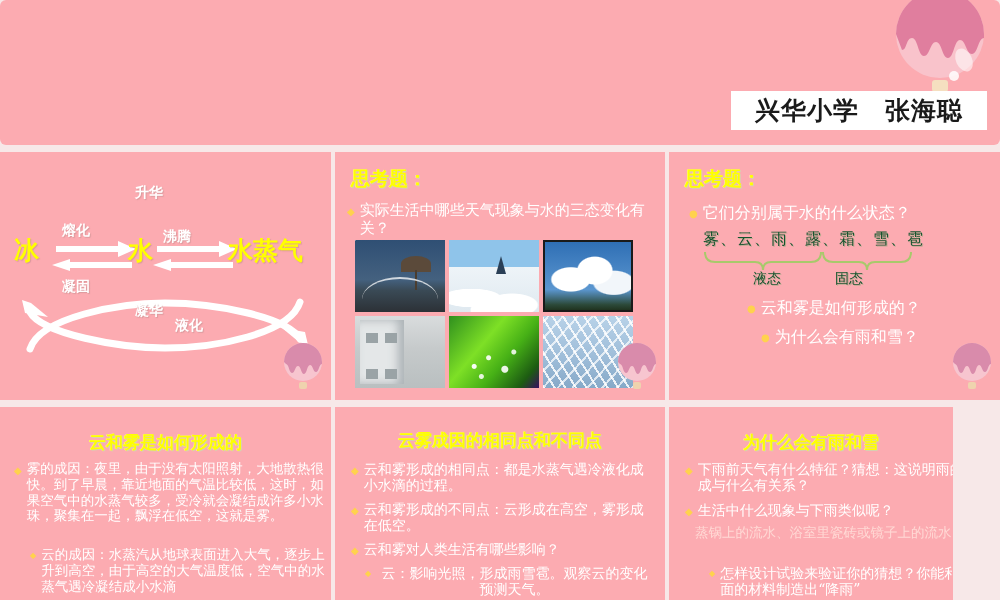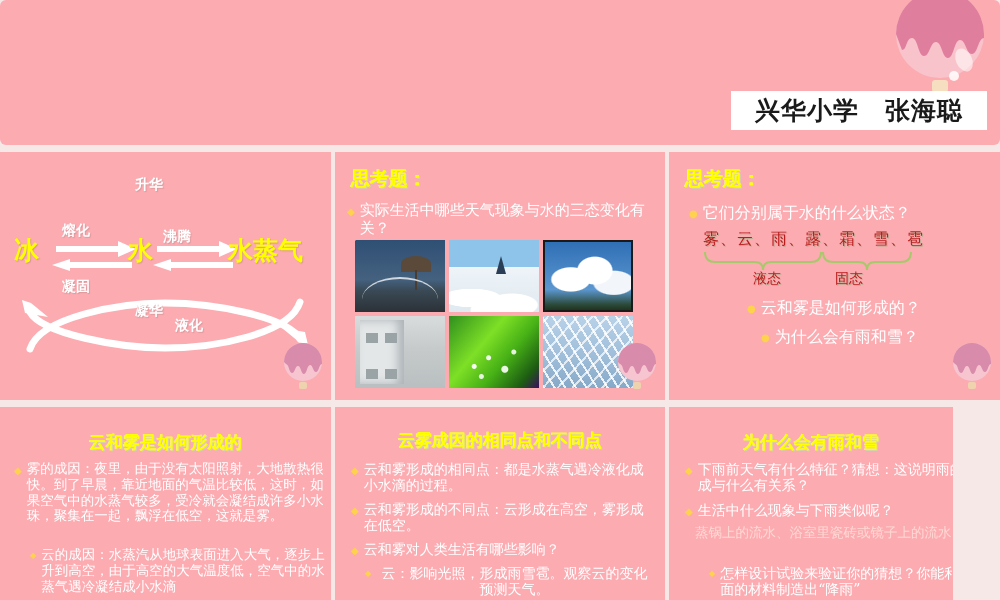--- a/index.html
+++ b/index.html
@@ -191,21 +191,21 @@
   .d-lab {
     position: absolute;
     color: #ffffff;
     font-family: "DejaVu Serif", "Liberation Serif", serif;
     font-weight: bold; font-size: 14px;
     text-shadow: 1px 1px 1px rgba(190,140,140,.55);
   }
 
   
   .green {
-    color: #b91c1c;
+    color: #14532d;
     font-family: "DejaVu Serif", "Liberation Serif", serif;
     text-shadow: 1px 1px 0 rgba(120,170,110,.45);
   }
 </style>
 </head>
 <body>
 
 <div id="slide">
 
   <div class="banner">
@@ -241,21 +241,21 @@
         <polygon points="219,89 237,97 219,105" fill="#ffffff"></polygon>
 
         <rect x="171" y="110" width="62" height="6" fill="#ffffff"></rect>
         <polygon points="171,107 153,113 171,119" fill="#ffffff"></polygon>
       </svg>
 
       <div class="d-state" style="left:14px; top:82px;">冰</div>
       <div class="d-state" style="left:128px;top:82px;">水</div>
       <div class="d-state" style="left:228px;top:82px;">水蒸气</div>
 
-      <div class="d-lab" style="left:135px;top:24px;">升华</div>
+      <div class="d-lab" style="left:135px;top:32px;">升华</div>
       <div class="d-lab" style="left:62px; top:70px;">熔化</div>
       <div class="d-lab" style="left:163px;top:76px;">沸腾</div>
       <div class="d-lab" style="left:62px; top:126px;">凝固</div>
       <div class="d-lab" style="left:175px;top:118px;margin-top:47px;">液化</div>
       <div class="d-lab" style="left:135px;top:150px;">凝华</div>
     </div>
 
     <svg class="panel-balloon" viewBox="0 0 44 52">
       <circle cx="22" cy="20" r="19" fill="#f7c5cf"></circle>
       <path d="M3,20 a19,19 0 0 1 38,0 v2 c-3,0 -3,8 -6,8 s-3,-7 -6,-7 s-3,9 -6,9 s-3,-8 -6,-8 s-3,7 -6,7 s-3,-9 -6,-9 z" fill="#d98bab"></path>

